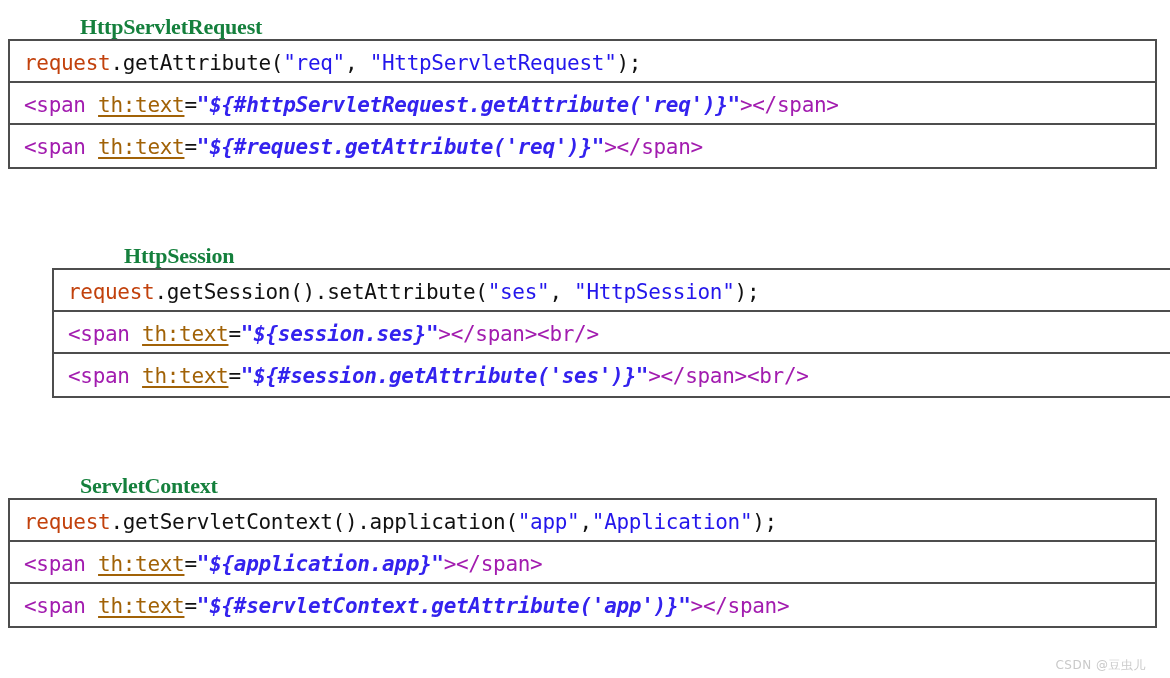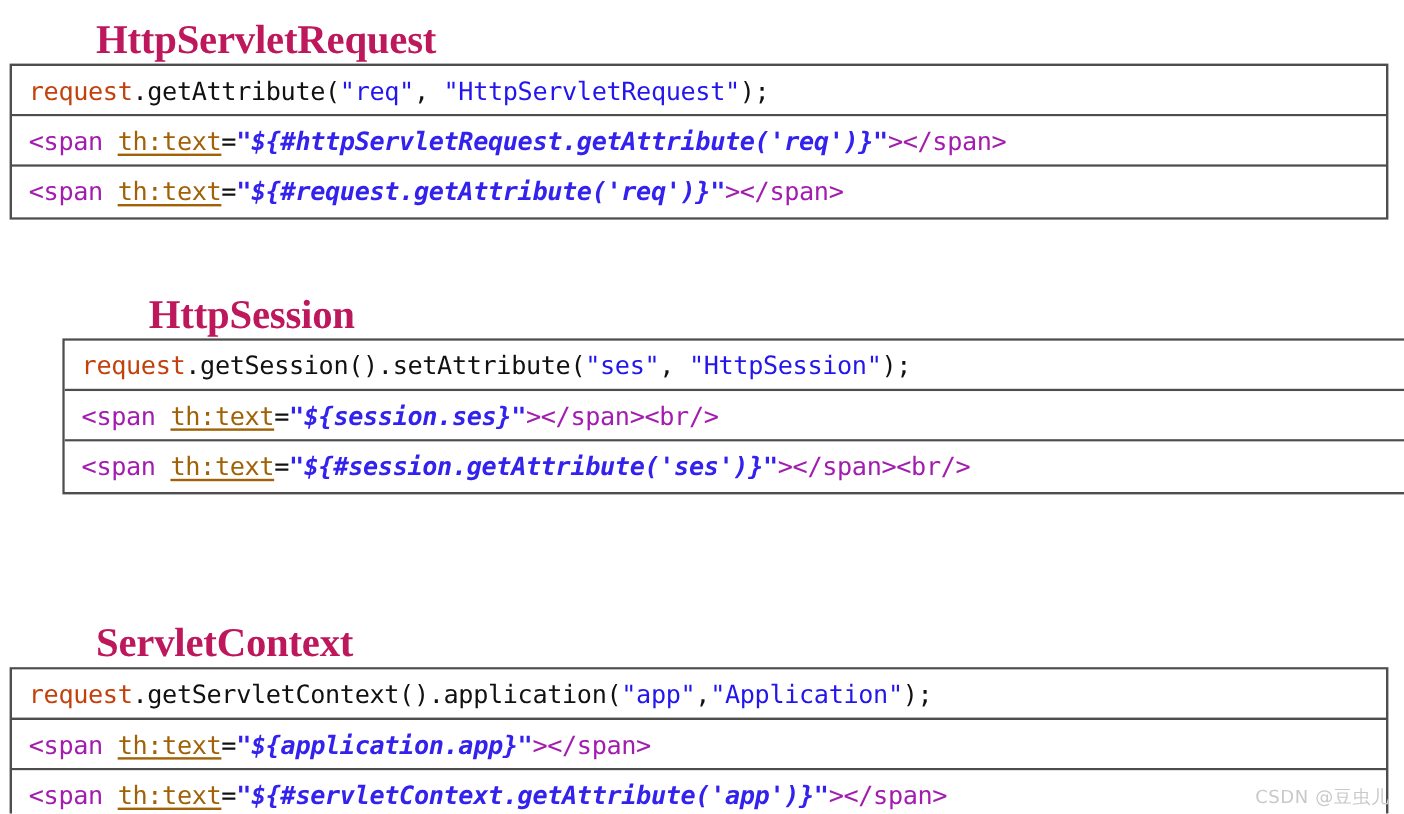--- a/index.html
+++ b/index.html
@@ -24,22 +24,22 @@
 
   .section {
     position: absolute;
     left: 0;
     width: 1170px;
   }
 
   .section-heading {
     font-family: "Liberation Serif", "DejaVu Serif", serif;
     font-weight: bold;
-    font-size: 34px;
-    color: #be185d;
+    font-size: 22px;
+    color: #15803d;
     margin: 0 0 0 80px;
     line-height: 1.15;
     letter-spacing: -0.2px;
     white-space: nowrap;
   }
 
   .code-table {
     margin: 0 0 0 8px;
     width: 1149px;
     box-sizing: border-box;
@@ -76,24 +76,24 @@
   .t-obj      { color: #c2410c; }
   .t-plain    { color: #111111; }
   .t-string   { color: #2316ec; }
   .t-tag      { color: #a21caf; }
   .t-attr     { color: #a16207; text-decoration: underline; text-underline-offset: 3px; text-decoration-thickness: 2px; }
   .t-eq       { color: #111111; }
   .t-val      { color: #3322ee; font-weight: bold; font-style: italic; }
 
   .watermark {
     position: absolute;
-    right: 12px;
+    right: 24px;
     bottom: 4px;
     font-family: "DejaVu Sans", sans-serif;
-    font-size: 15px;
+    font-size: 12px;
     color: #c9c9c9;
     letter-spacing: 0.5px;
     white-space: nowrap;
     pointer-events: none;
   }
 </style>
 </head>
 <body>
 
 <div class="page">
@@ -108,21 +108,21 @@
         </div>
       </div>
       <div class="section" style="top: 243px; padding-left: 44px;">
         <div class="section-heading">HttpSession</div>
         <div class="code-table">
           <div class="code-row"><div class="code-line"><span class="t-obj">request</span><span class="t-plain">.getSession().setAttribute(</span><span class="t-string">"ses"</span><span class="t-plain">, </span><span class="t-string">"HttpSession"</span><span class="t-plain">);</span></div></div>
           <div class="code-row"><div class="code-line"><span class="t-tag">&lt;span </span><span class="t-attr">th:text</span><span class="t-eq">=</span><span class="t-val">"${session.ses}"</span><span class="t-tag">&gt;&lt;/span&gt;&lt;br/&gt;</span></div></div>
           <div class="code-row"><div class="code-line"><span class="t-tag">&lt;span </span><span class="t-attr">th:text</span><span class="t-eq">=</span><span class="t-val">"${#session.getAttribute('ses')}"</span><span class="t-tag">&gt;&lt;/span&gt;&lt;br/&gt;</span></div></div>
         </div>
       </div>
-      <div class="section" style="top: 473px; margin-top: 44px;">
+      <div class="section" style="top: 473px;">
         <div class="section-heading">ServletContext</div>
         <div class="code-table">
           <div class="code-row"><div class="code-line"><span class="t-obj">request</span><span class="t-plain">.getServletContext().application(</span><span class="t-string">"app"</span><span class="t-plain">,</span><span class="t-string">"Application"</span><span class="t-plain">);</span></div></div>
           <div class="code-row"><div class="code-line"><span class="t-tag">&lt;span </span><span class="t-attr">th:text</span><span class="t-eq">=</span><span class="t-val">"${application.app}"</span><span class="t-tag">&gt;&lt;/span&gt;</span></div></div>
           <div class="code-row"><div class="code-line"><span class="t-tag">&lt;span </span><span class="t-attr">th:text</span><span class="t-eq">=</span><span class="t-val">"${#servletContext.getAttribute('app')}"</span><span class="t-tag">&gt;&lt;/span&gt;</span></div></div>
         </div>
       </div>
     </div>
 
   <div class="watermark">CSDN @豆虫儿</div>

